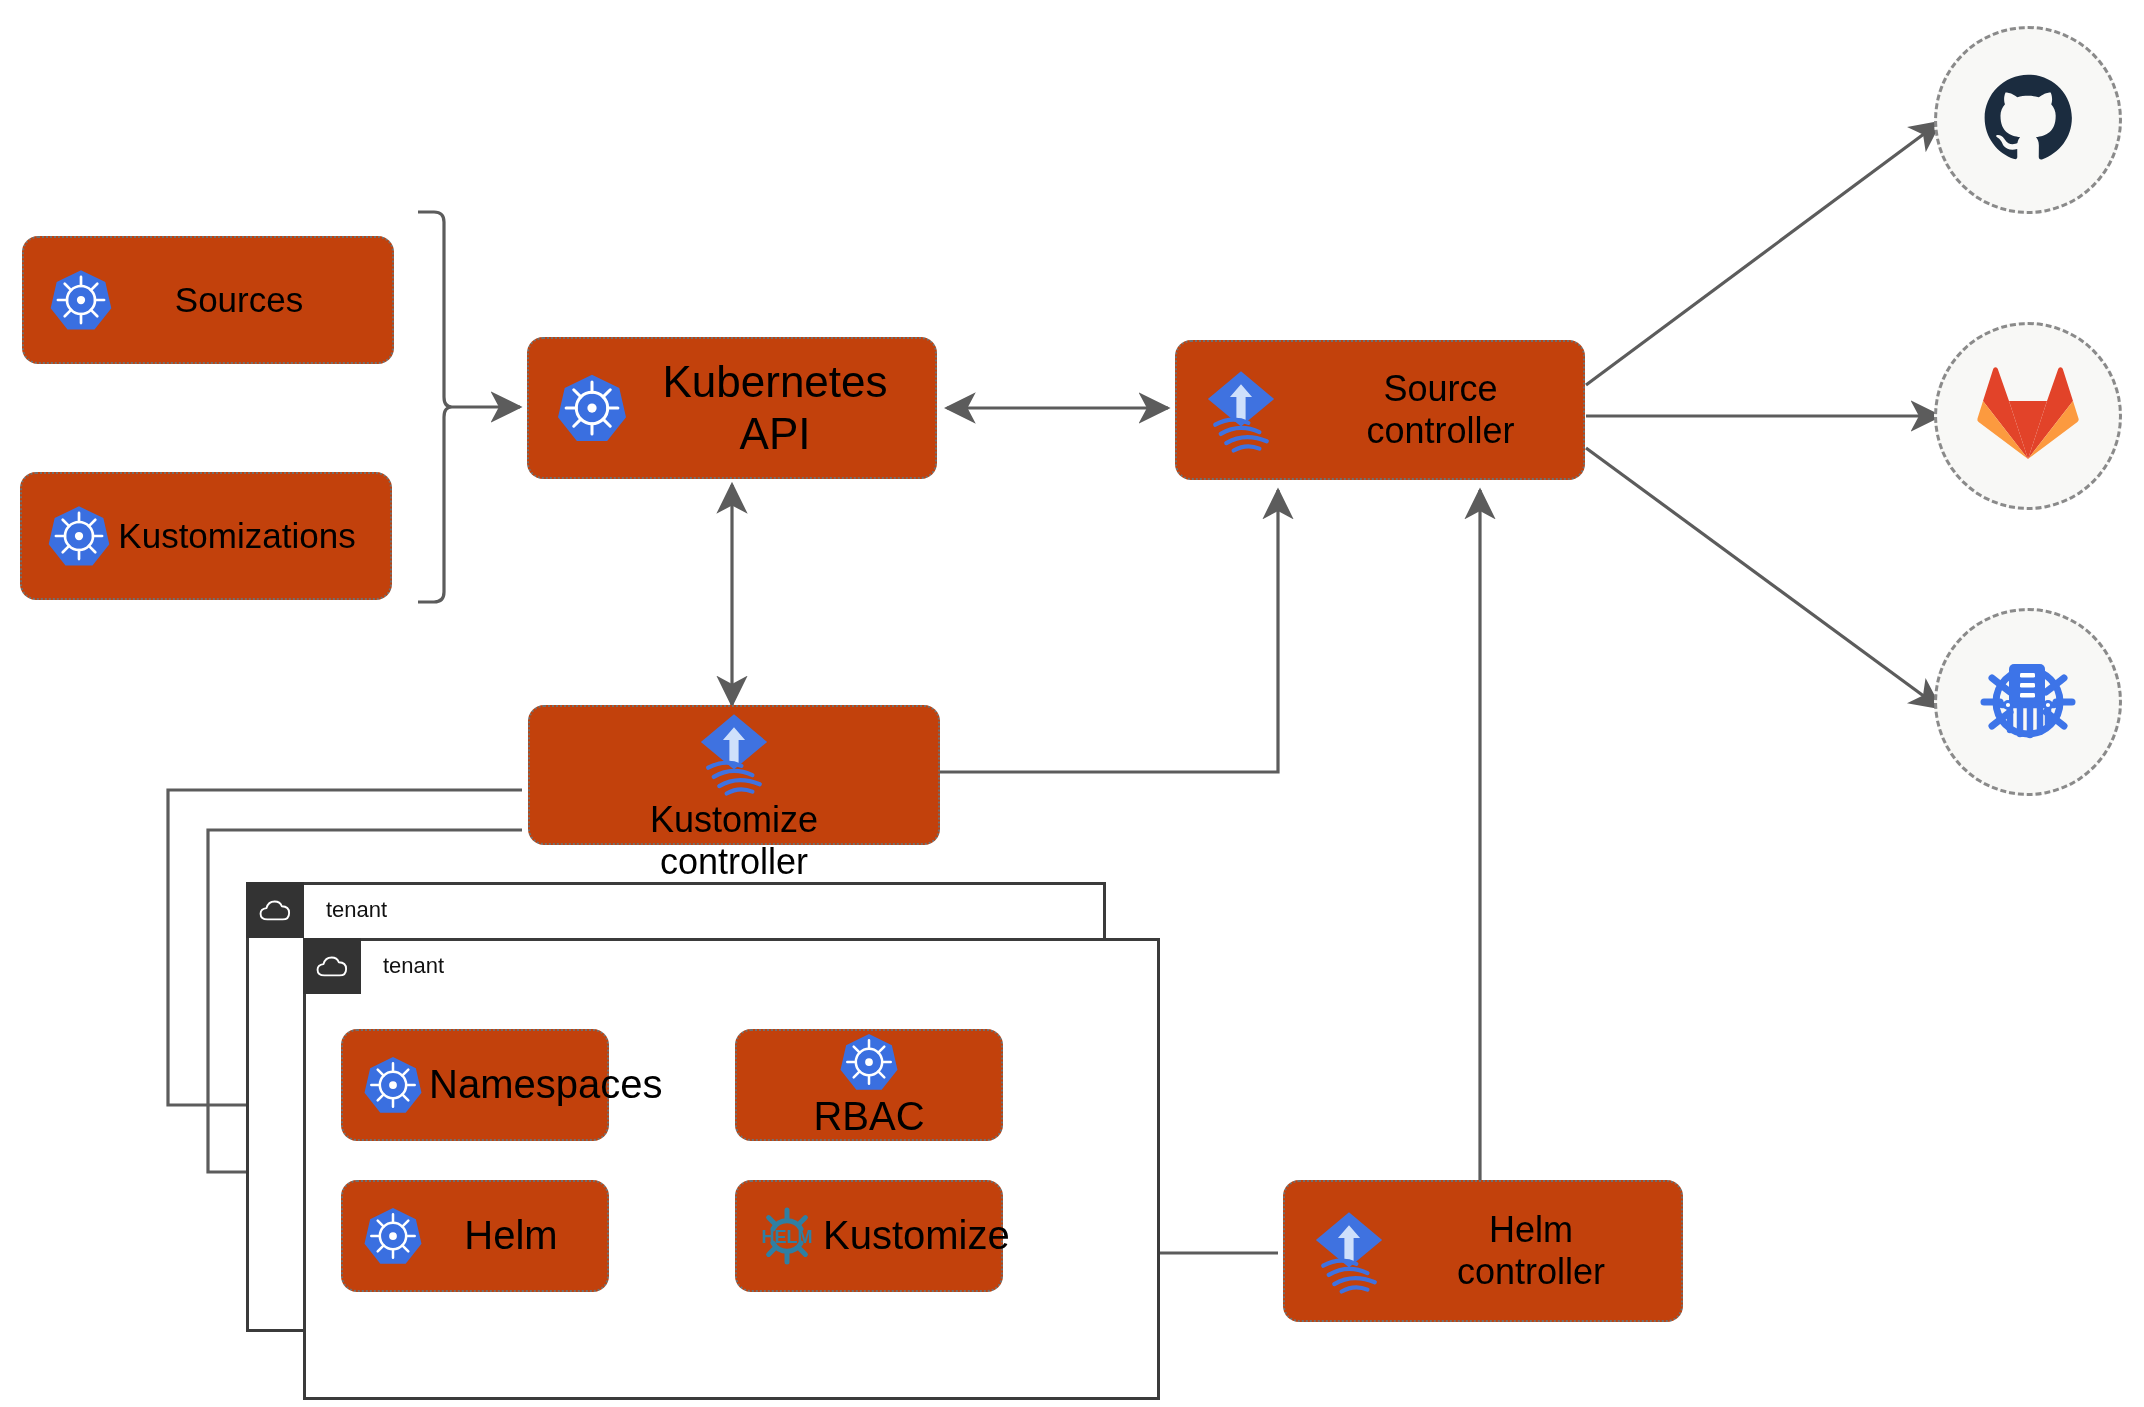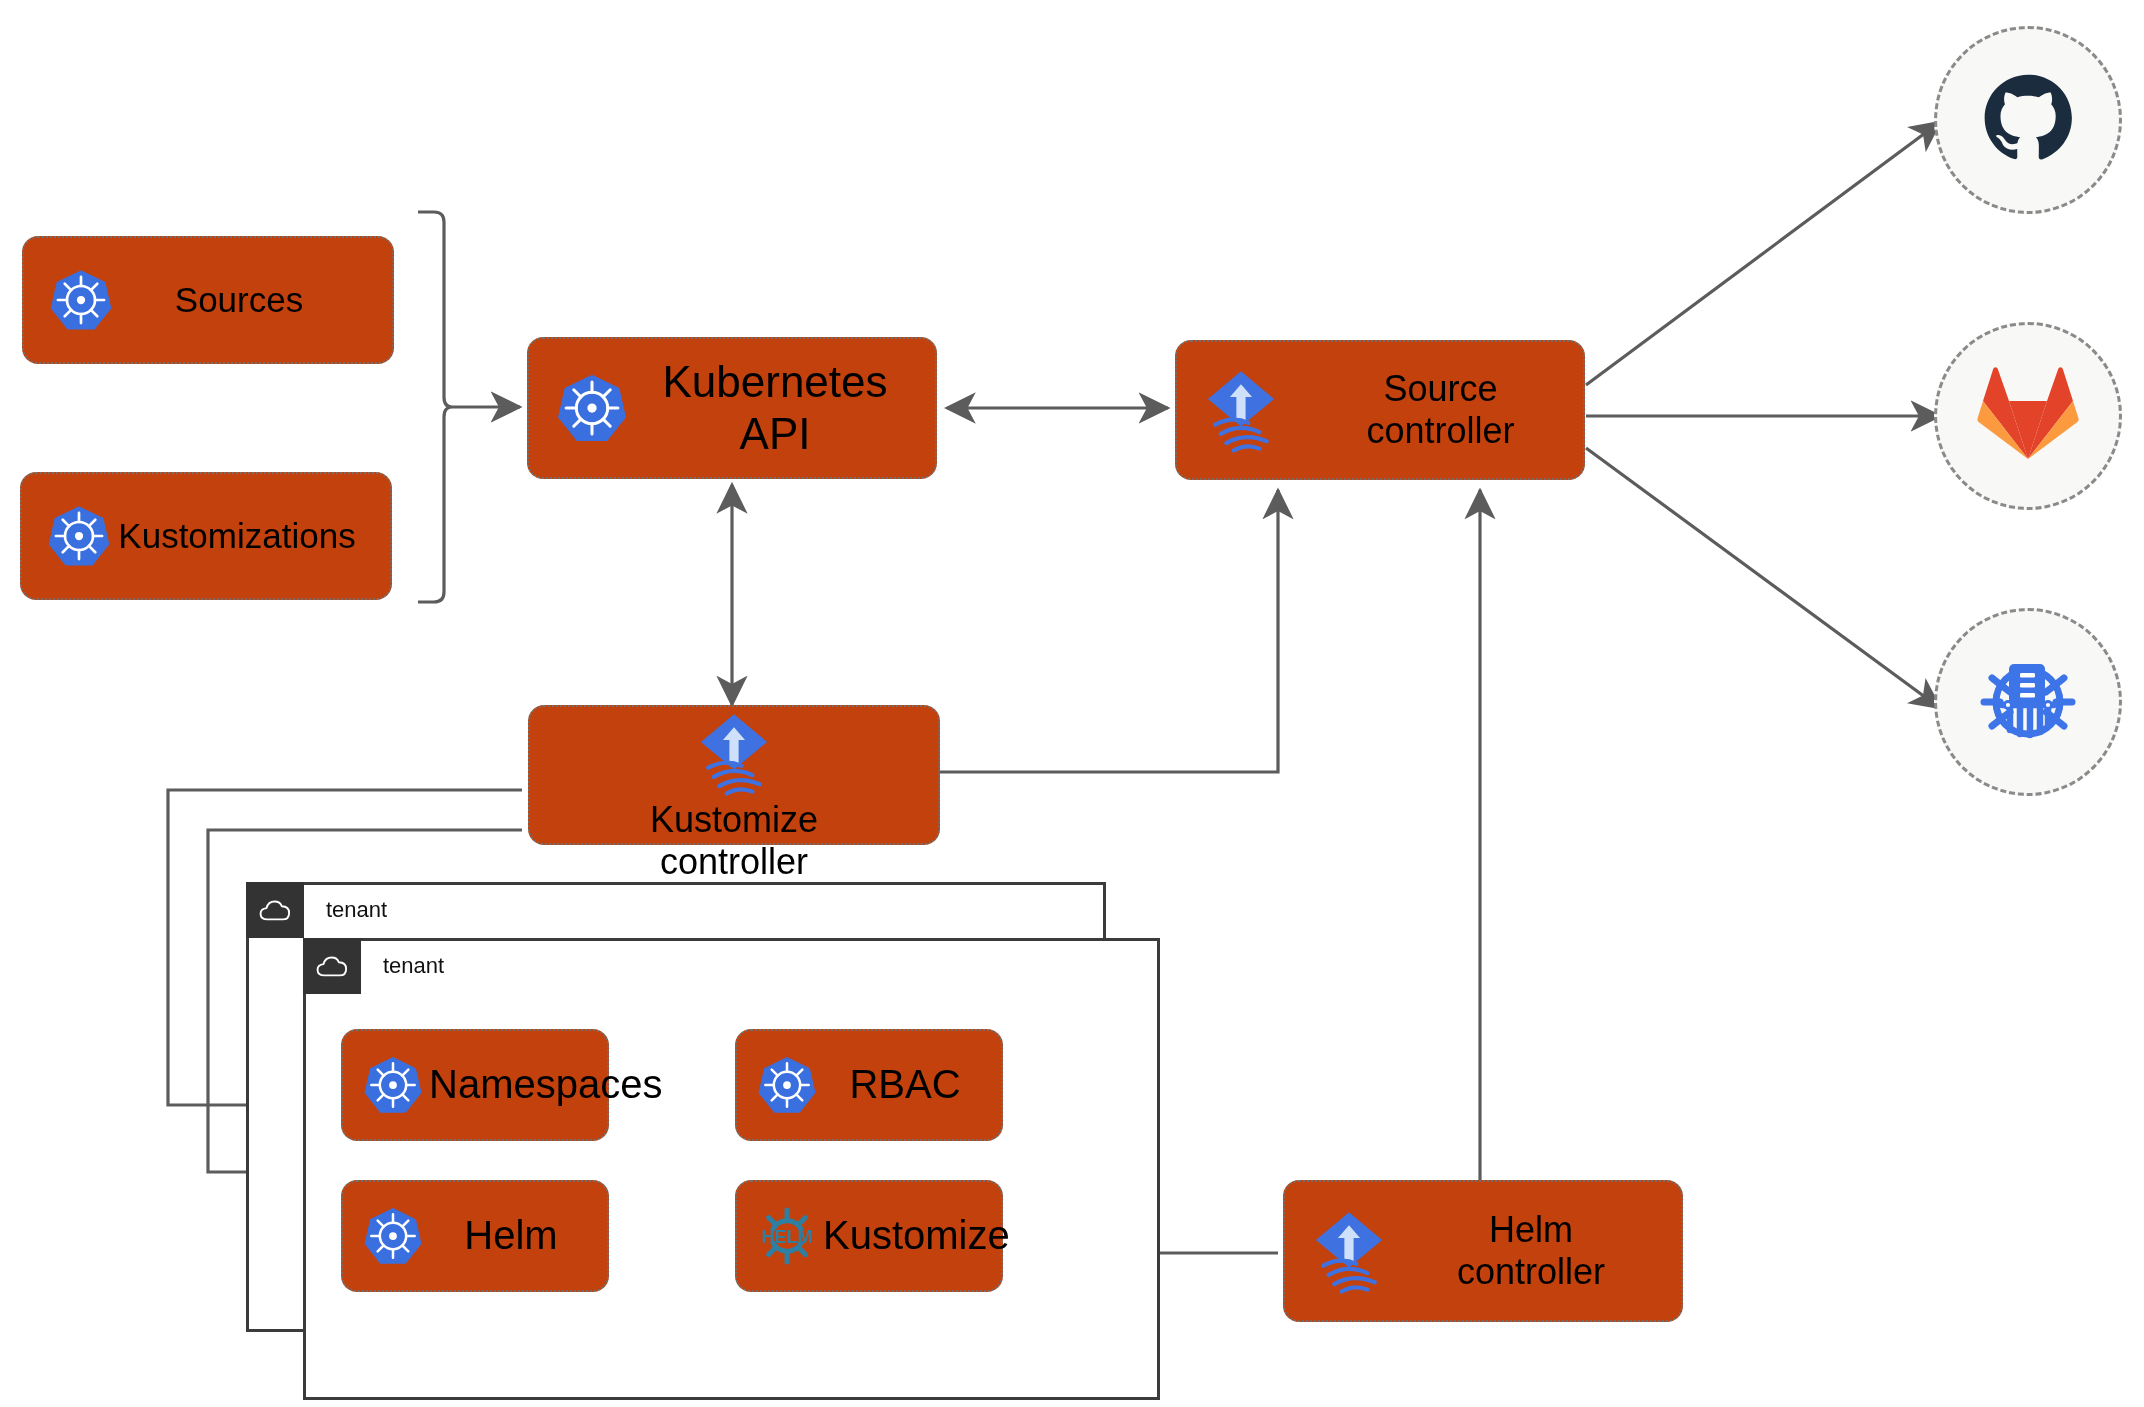--- a/index.html
+++ b/index.html
@@ -303,21 +303,21 @@
                    M18.4 32 L9.6 32 M45.6 32 L54.4 32
                    M22.4 22.4 L16.2 16.2 M41.6 41.6 L47.8 47.8
                    M41.6 22.4 L47.8 16.2 M22.4 41.6 L16.2 47.8"></path>
         </g>
         <circle cx="32" cy="32" r="4" fill="#ffffff"></circle>
       </svg>
     </span>
     <span class="lbl">Namespaces</span>
   </div>
 
-  <div class="node tchip" style="left:735px; top:1029px; z-index:6;">
+  <div class="node tchip" style="left:735px; top:1029px; z-index:6;flex-direction:column;">
     <span class="ico">
       <svg width="62" height="62" viewBox="0 0 64 64">
         <path d="M32 3.2 L55.6 14.6 L61.4 40.1 L45.1 60.6 L18.9 60.6 L2.6 40.1 L8.4 14.6 Z" fill="#3a6fe0"></path>
         <g fill="none" stroke="#ffffff" stroke-width="2.6" stroke-linecap="round">
           <circle cx="32" cy="32" r="13.6"></circle>
           <path d="M32 18.4 L32 9.6 M32 45.6 L32 54.4
                    M18.4 32 L9.6 32 M45.6 32 L54.4 32
                    M22.4 22.4 L16.2 16.2 M41.6 41.6 L47.8 47.8
                    M41.6 22.4 L47.8 16.2 M22.4 41.6 L16.2 47.8"></path>
         </g>

